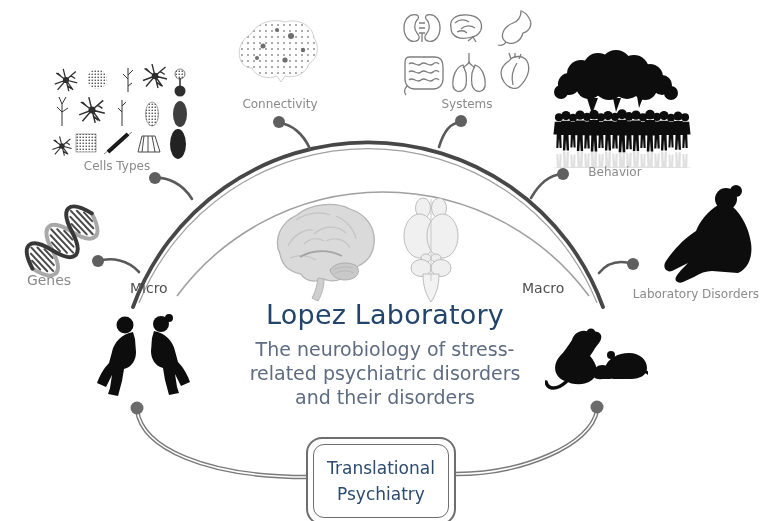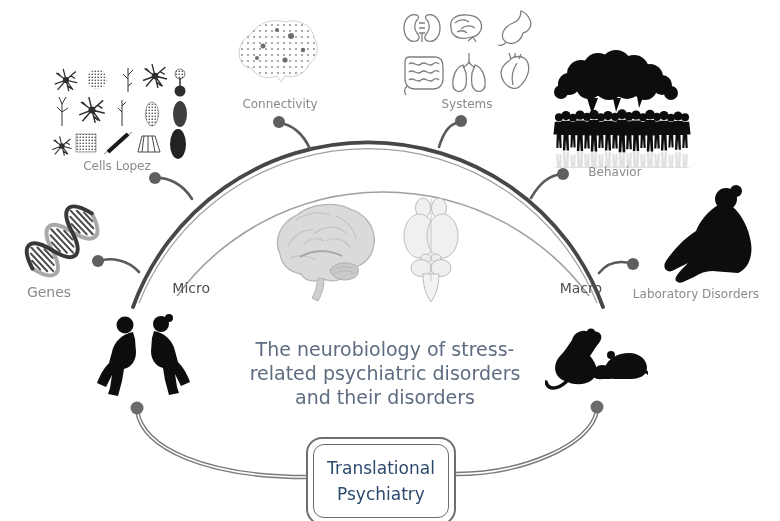--- a/index.html
+++ b/index.html
@@ -2,21 +2,21 @@
 <html><head>
 <meta charset="utf-8">
 <style>
   html,body{margin:0;padding:0;background:#fff;}
   .stage{position:relative;width:780px;height:521px;background:#ffffff;overflow:hidden;
          font-family:"DejaVu Sans","Liberation Sans",sans-serif;}
   .stage svg{position:absolute;}
   #connector-layer{left:0;top:0;z-index:1;}
   .art{z-index:2;}
   .lbl{position:absolute;z-index:3;color:#8a8a8a;font-size:12px;text-align:center;white-space:nowrap;}
-  .scale-lbl{position:absolute;z-index:3;color:#4f4f4f;font-size:14px;text-align:right;white-space:nowrap;}
+  .scale-lbl{position:absolute;z-index:3;color:#4f4f4f;font-size:14px;text-align:left;white-space:nowrap;}
   .title{position:absolute;z-index:3;left:235px;top:299px;width:300px;text-align:center;
          color:#23456b;font-size:27px;letter-spacing:0.2px;}
   .subtitle{position:absolute;z-index:3;left:215px;top:337px;width:340px;text-align:center;
             color:#5d6c80;font-size:19px;line-height:24px;}
   .subtitle span{display:block;}
   .tp-box{position:absolute;z-index:3;left:306px;top:437px;width:150px;height:88px;
           border:2px solid #6e6e6e;border-radius:16px;background:#fff;box-sizing:border-box;padding:5px;}
   .tp-box-inner{width:100%;height:100%;border:1.5px solid #6e6e6e;border-radius:11px;box-sizing:border-box;
           display:flex;flex-direction:column;align-items:center;justify-content:center;
           color:#2c4a6e;font-size:17px;line-height:26px;text-align:center;}
@@ -285,30 +285,31 @@
                C55,18 51,21 49,25 L45,31 C52,39 55,49 47,55 C39,61 28,60 20,56 Z"></path>
       <circle cx="46" cy="8" r="4.5"></circle>
       <path d="M60,43 C62,34 73,28 84,28 C95,28 102,35 102,43 C102,50 95,54 86,54 L69,54 C63,54 58,49 60,43 Z"></path>
       <path d="M62,41 C55,38 49,42 48,48 C47,52 51,55 57,54 L66,54 Z"></path>
       <circle cx="66" cy="30" r="4"></circle>
     </g>
     <path d="M21,57 C12,65 3,65 1,57" fill="none" stroke="#0d0d0d" stroke-width="3.5" stroke-linecap="round"></path>
     <path d="M101,47 C109,51 111,58 105,63" fill="none" stroke="#0d0d0d" stroke-width="3" stroke-linecap="round"></path>
   </svg>
 
-  <div class="lbl" style="left:14px;top:284px;width:70px;font-size:14px;">Genes</div>
-  <div class="lbl" style="left:57px;top:159px;width:120px;">Cells Lopez</div>
+  <div class="lbl" style="left:14px;top:272px;width:70px;font-size:14px;">Genes</div>
+  <div class="lbl" style="left:57px;top:159px;width:120px;">Cells Types</div>
   <div class="lbl" style="left:210px;top:97px;width:140px;">Connectivity</div>
   <div class="lbl" style="left:397px;top:97px;width:140px;">Systems</div>
   <div class="lbl" style="left:545px;top:165px;width:140px;">Behavior</div>
   <div class="lbl" style="left:616px;top:287px;width:160px;">Laboratory Disorders</div>
 
   <div class="scale-lbl" style="left:130px;top:280px;width:80px;">Micro</div>
   <div class="scale-lbl" style="left:522px;top:280px;width:80px;">Macro</div>
 
+  <div class="title">Lopez Laboratory</div>
   <div class="subtitle">
     <span>The neurobiology of stress-</span>
     <span>related psychiatric disorders</span>
     <span>and their disorders</span>
   </div>
 
   <div class="tp-box">
     <div class="tp-box-inner">
       <span>Translational</span>
       <span>Psychiatry</span>

